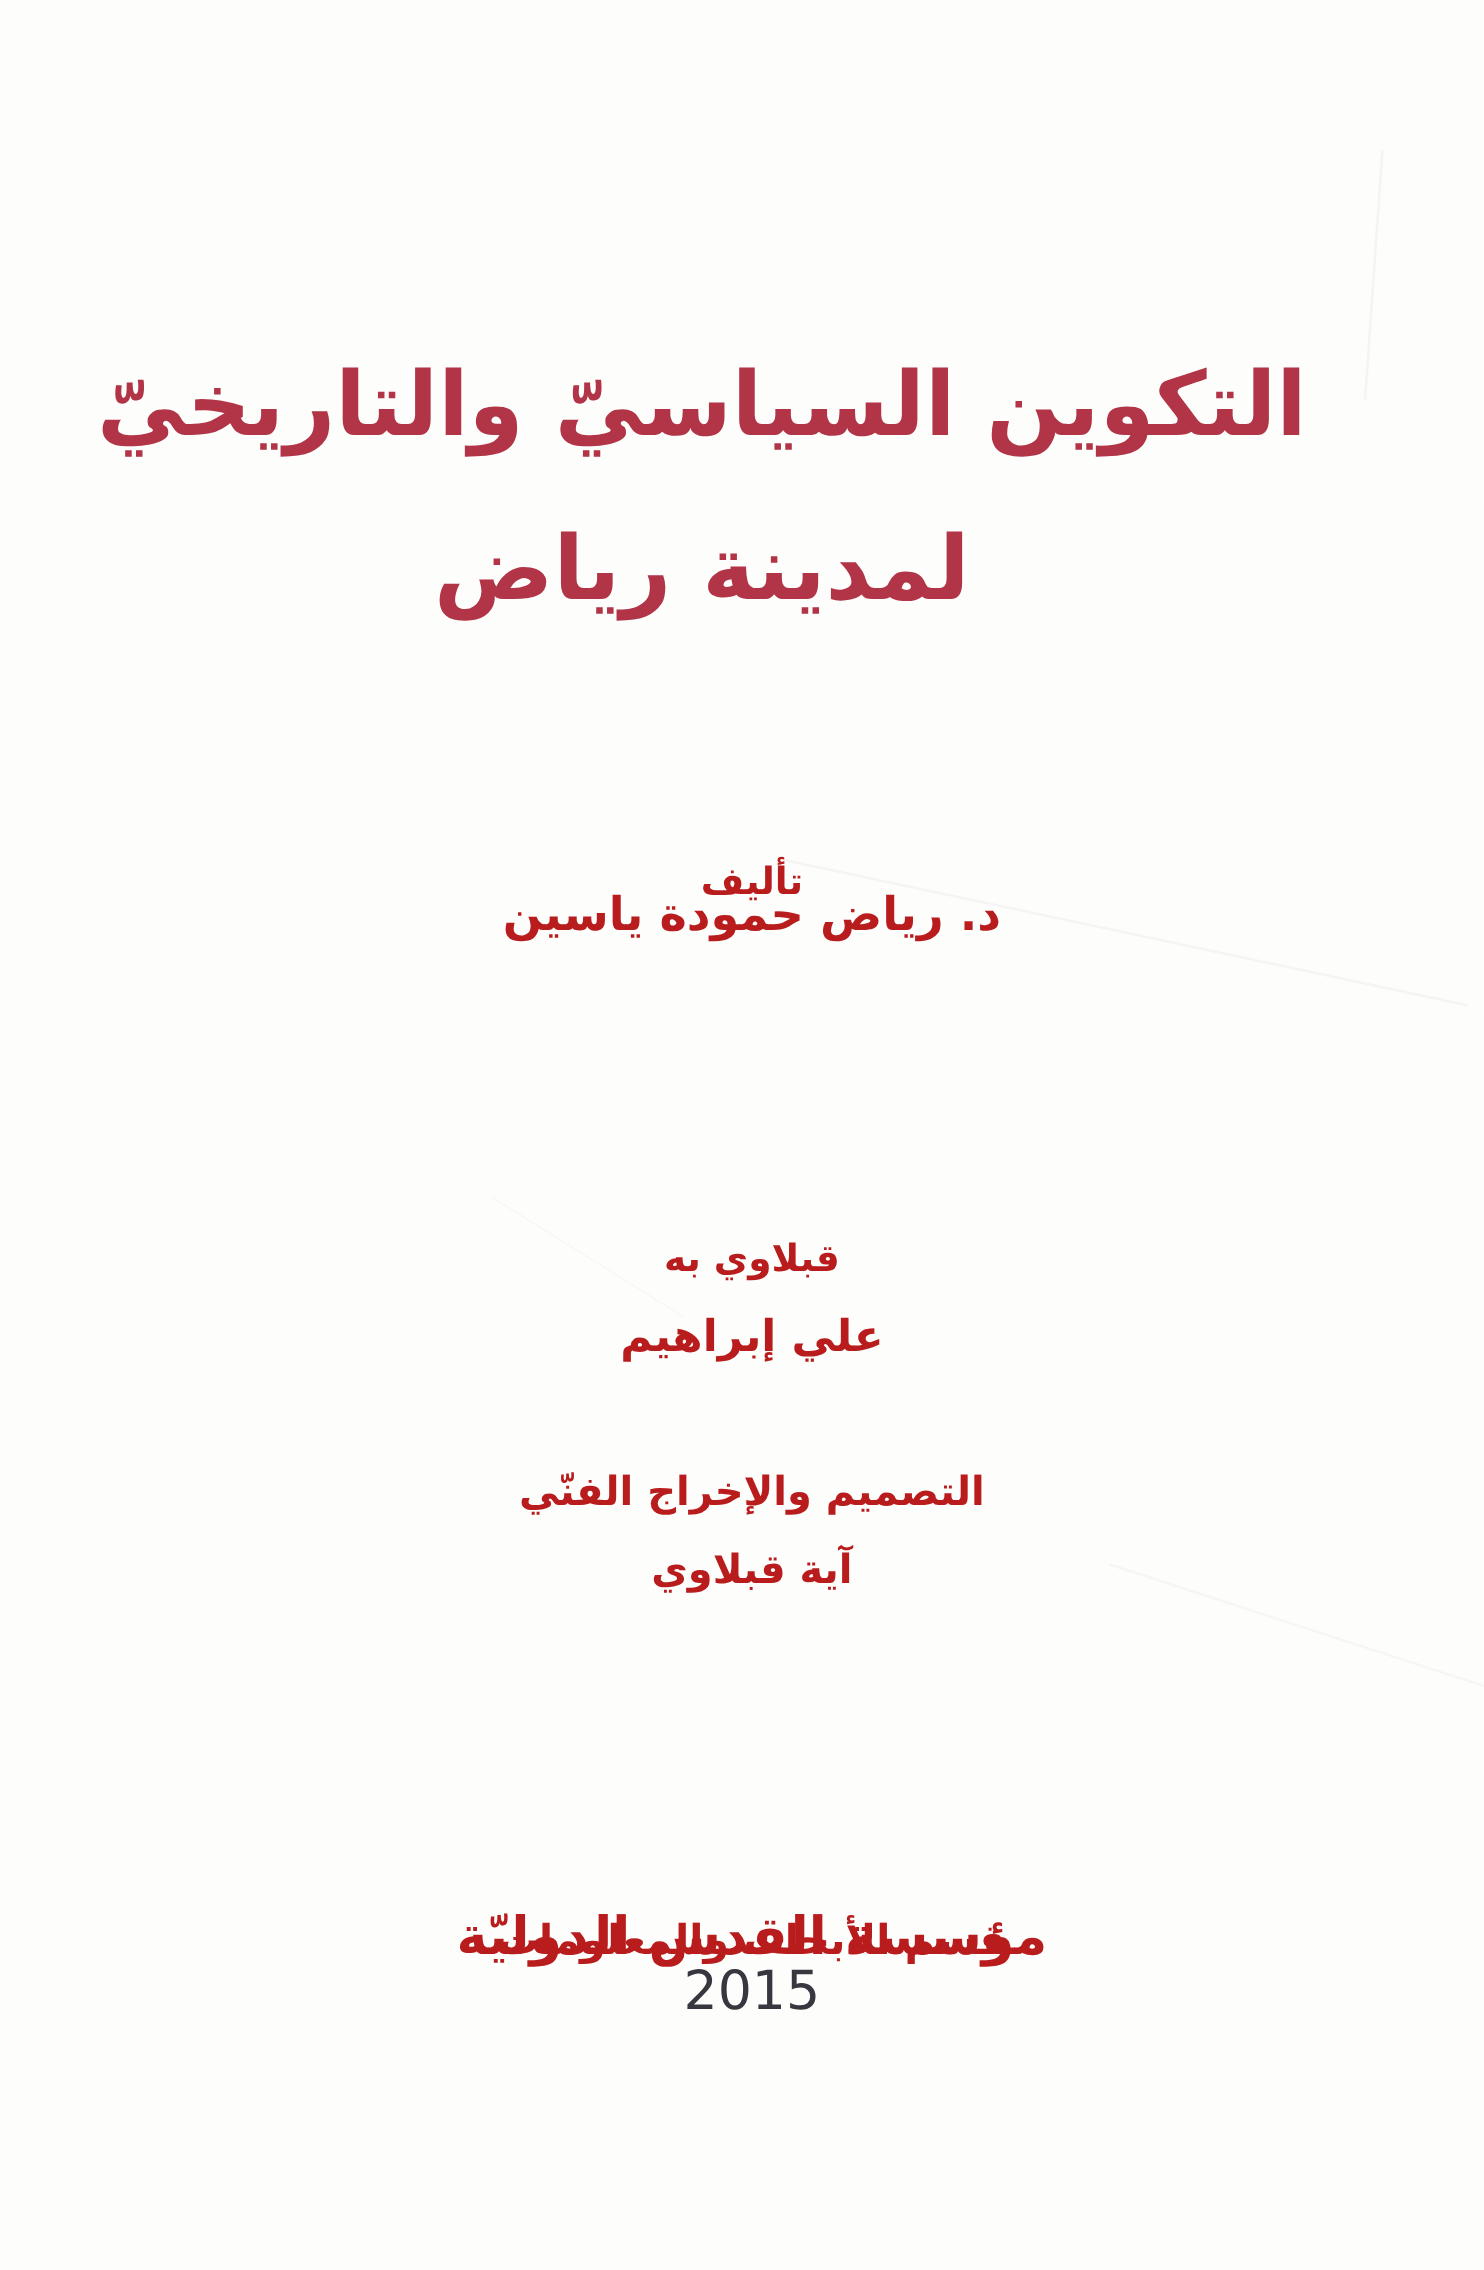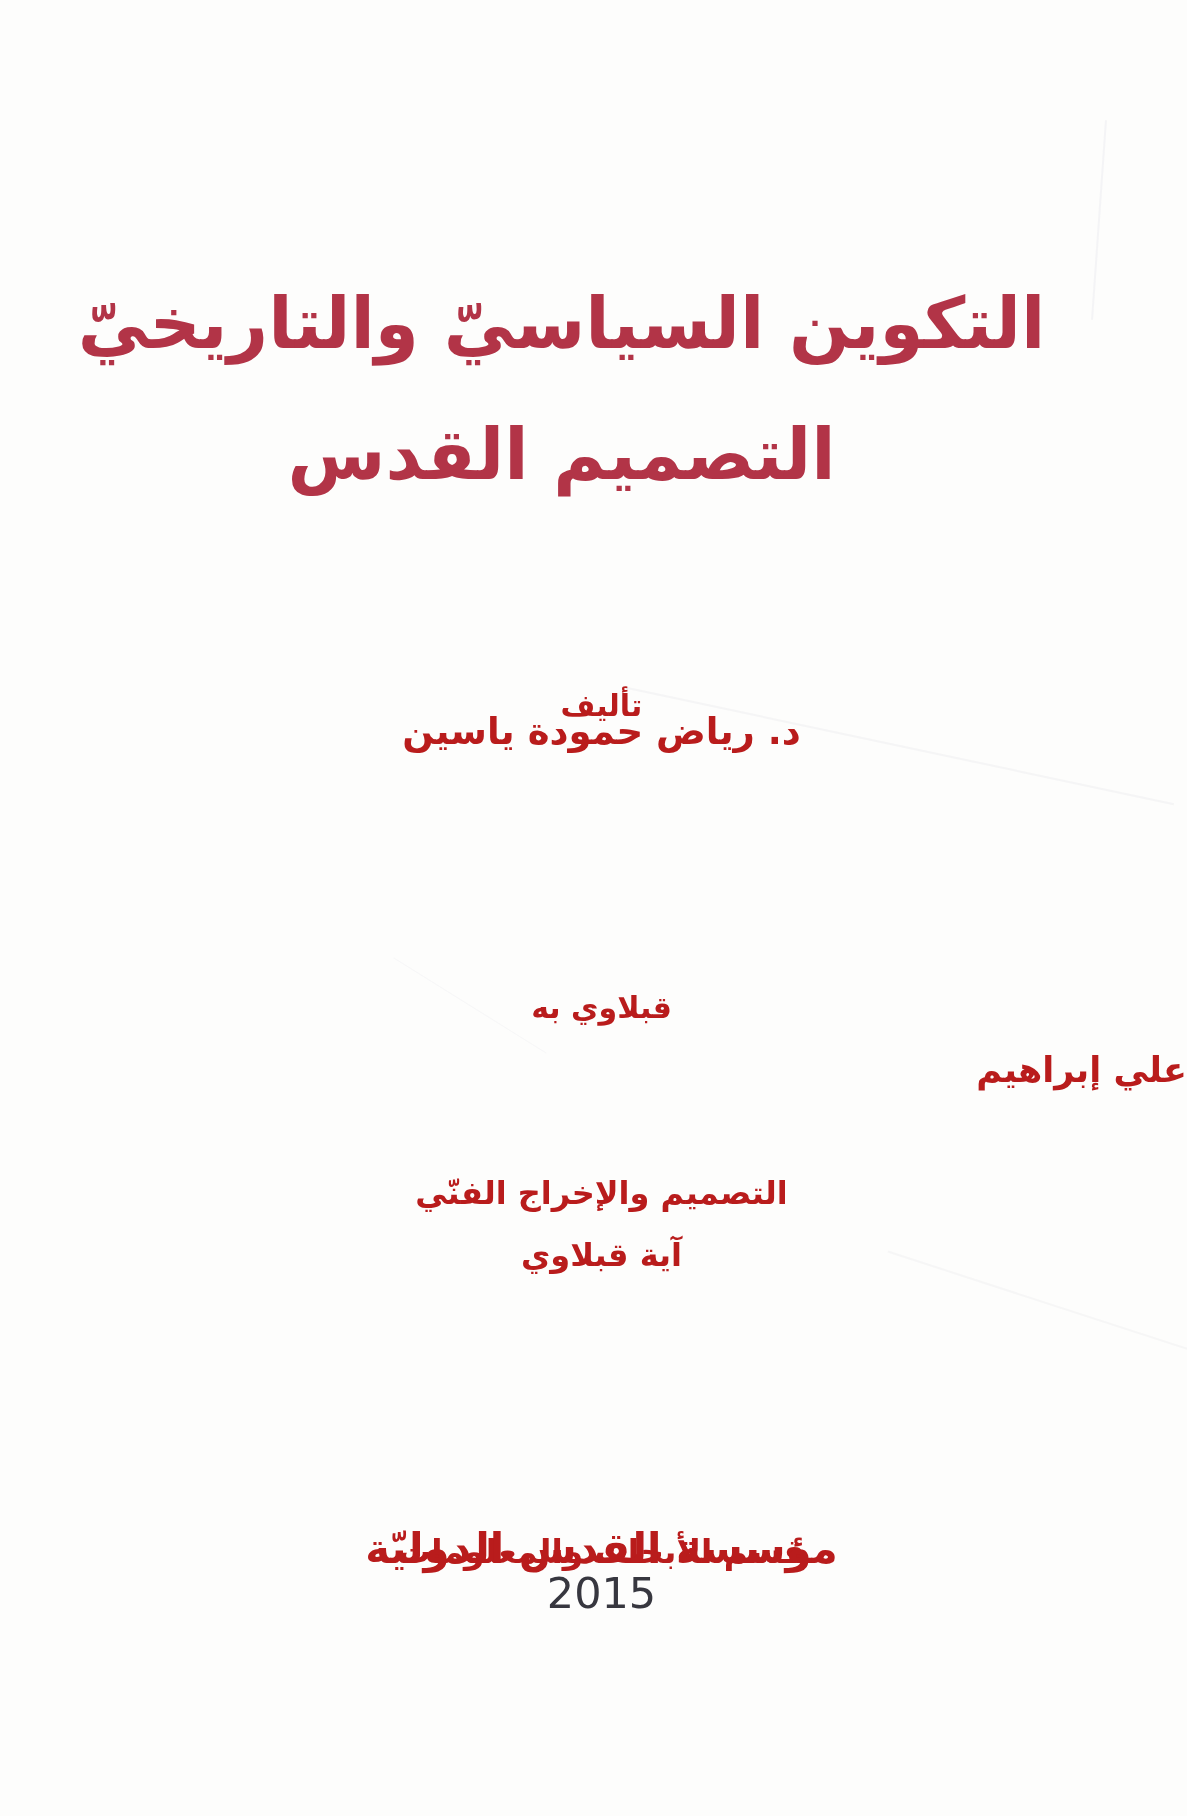--- a/index.html
+++ b/index.html
@@ -43,40 +43,40 @@
     position: absolute;
     left: 16px;
     right: 0;
     text-align: center;
     color: #b91c1c;
     font-weight: bold;
   }
   .author-label   { top: 688px;  font-size: 30px; }
   .author-name    { top: 710px;  font-size: 37px; }
   .editor-label   { top: 990px;  font-size: 30px; }
-  .editor-name    { top: 1050px; font-size: 35px; text-align: right; }
+  .editor-name    { top: 1050px; font-size: 35px; }
   .design-label   { top: 1174px; font-size: 32px; }
   .design-name    { top: 1236px; font-size: 32px; }
   .pub-dept       { top: 1532px; font-size: 33px; }
   .pub-org        { top: 1524px; font-size: 42px; }
   .pub-year       { top: 1568px; font-size: 43px; font-weight: 400; color: #37373f; direction: ltr; }
 </style>
 </head>
 <body>
 
 <div class="page">
 
   <div class="crease c1"></div>
   <div class="crease c2"></div>
   <div class="crease c3"></div>
   <div class="crease c4"></div>
 
   <div class="title-block">
     <div>التكوين السياسيّ والتاريخيّ</div>
-    <div>التصميم القدس</div>
+    <div>لمدينة رياض</div>
   </div>
 
   <div class="txt author-label">تأليف</div>
   <div class="txt author-name">د. رياض حمودة ياسين</div>
 
   <div class="txt editor-label">قبلاوي به</div>
   <div class="txt editor-name">علي إبراهيم</div>
 
   <div class="txt design-name">آية قبلاوي</div>
   <div class="txt design-label">التصميم والإخراج الفنّي</div>

